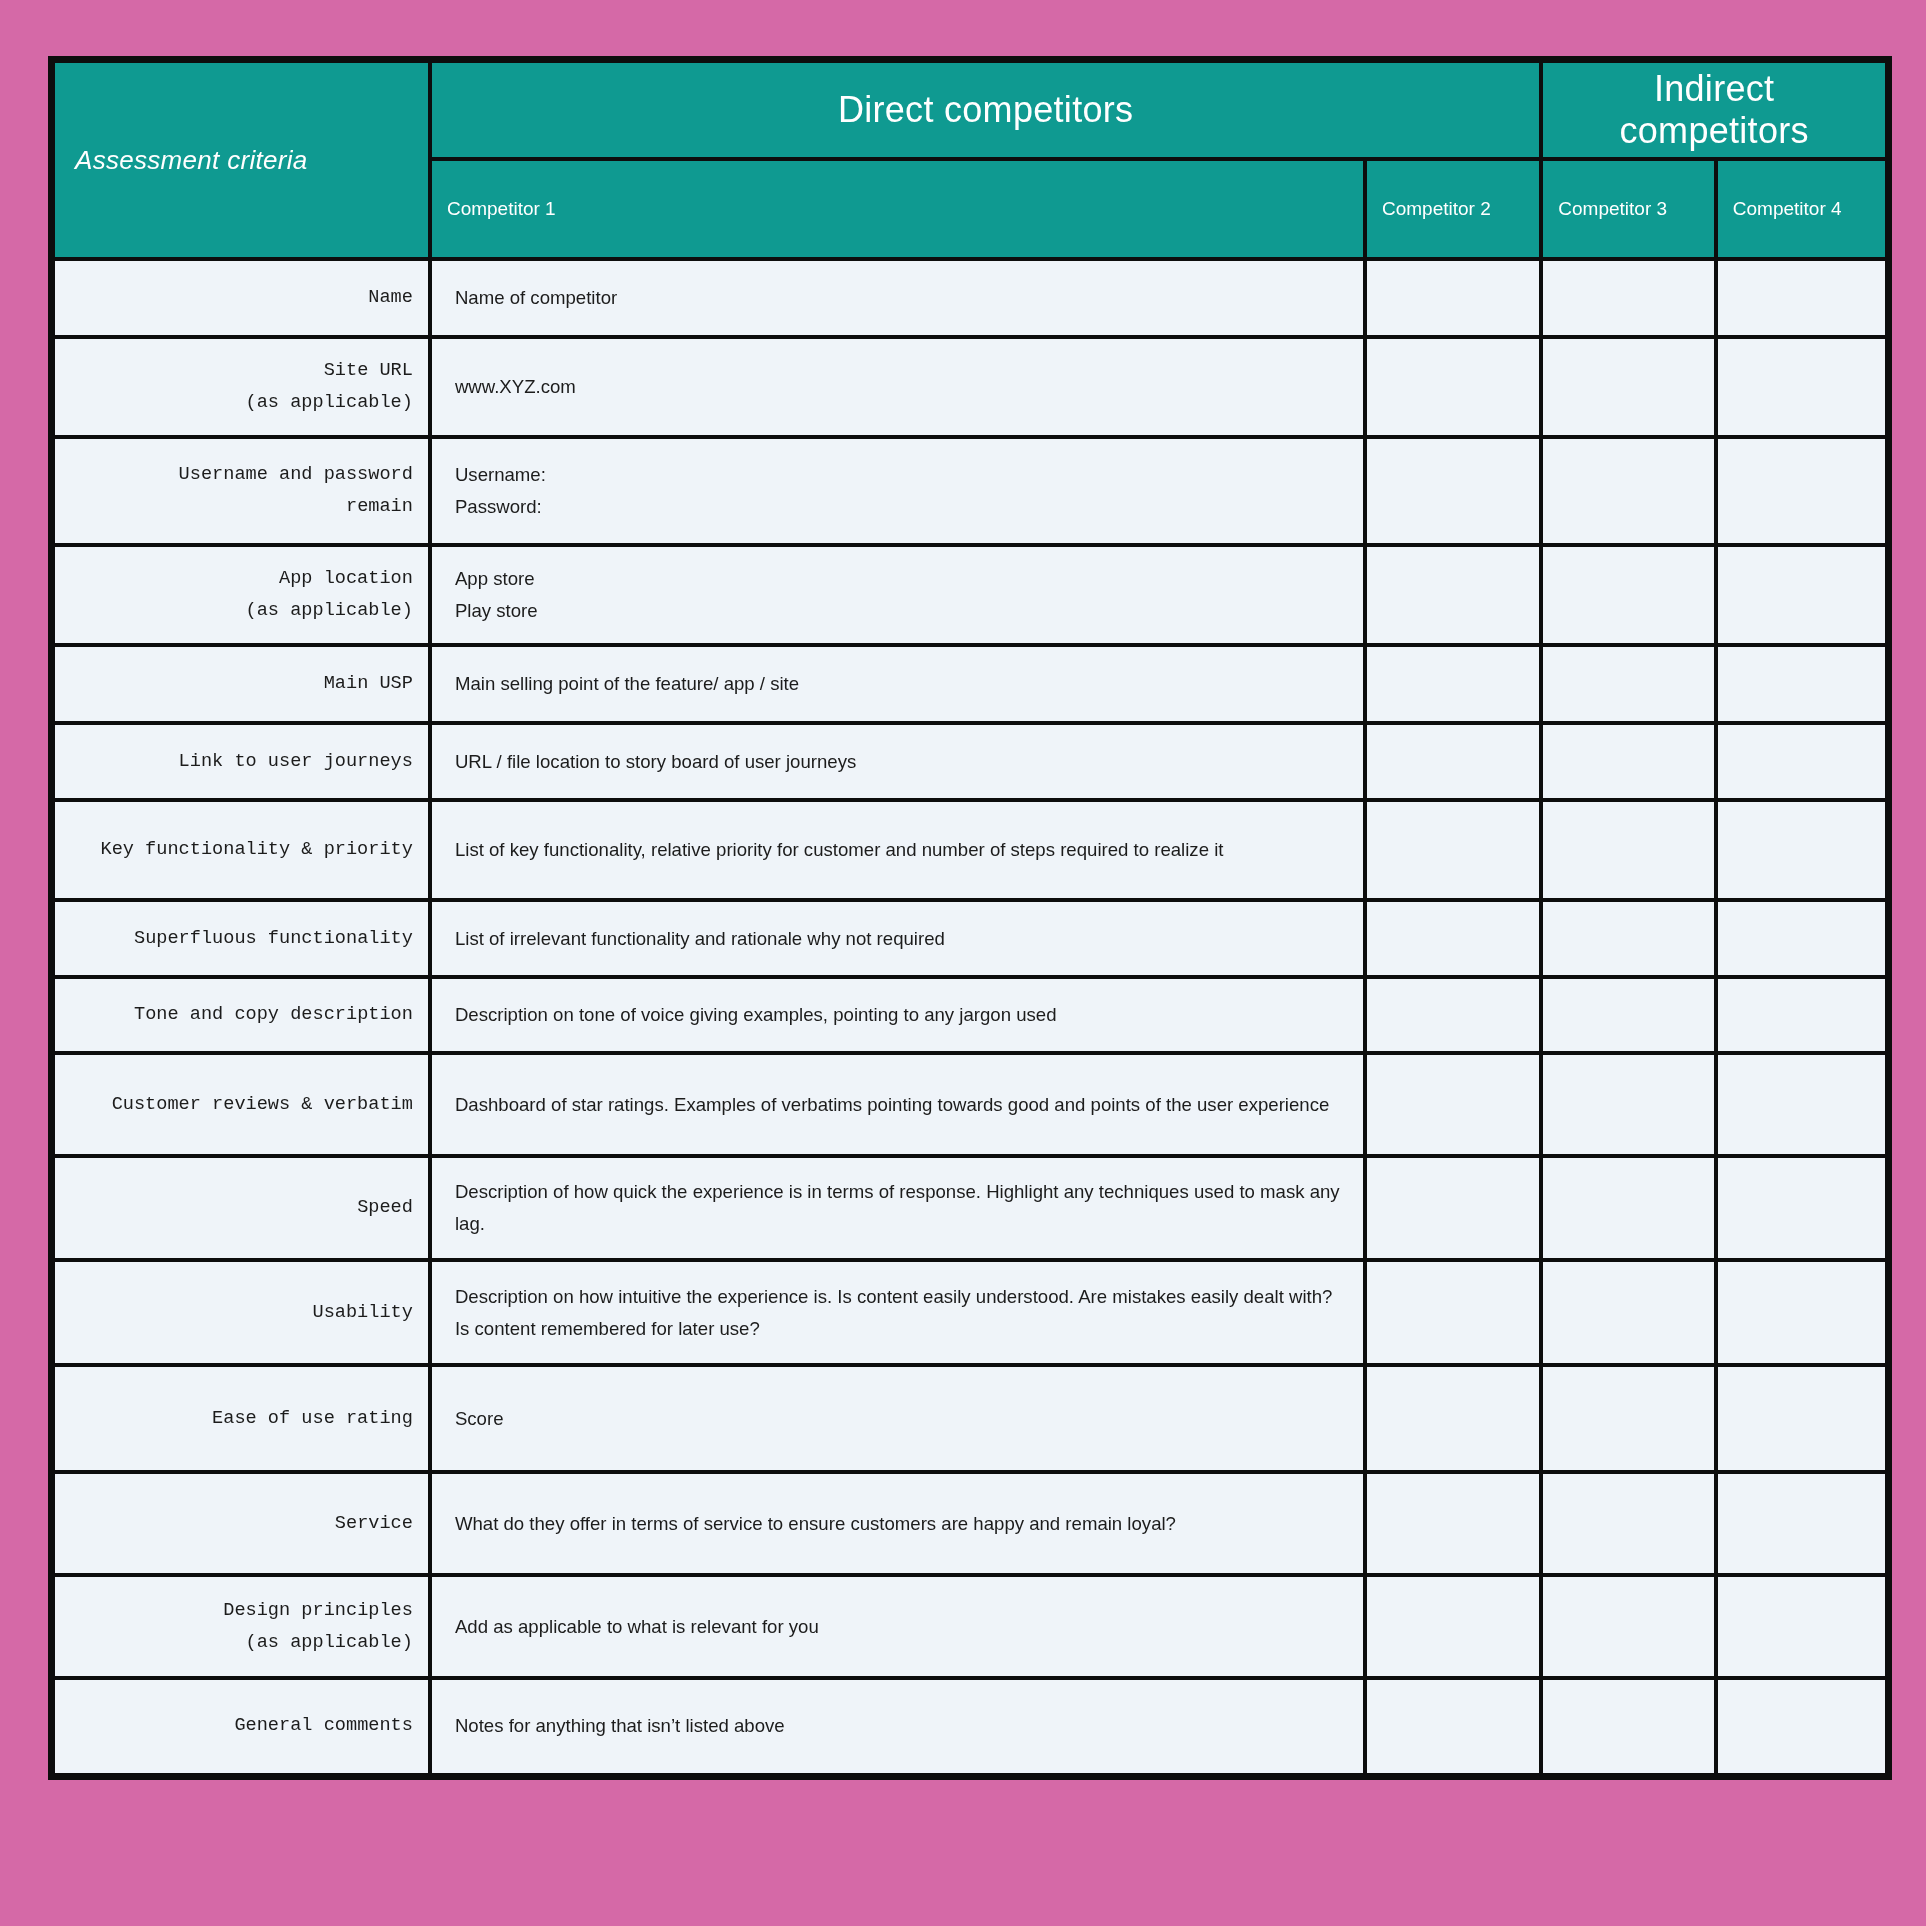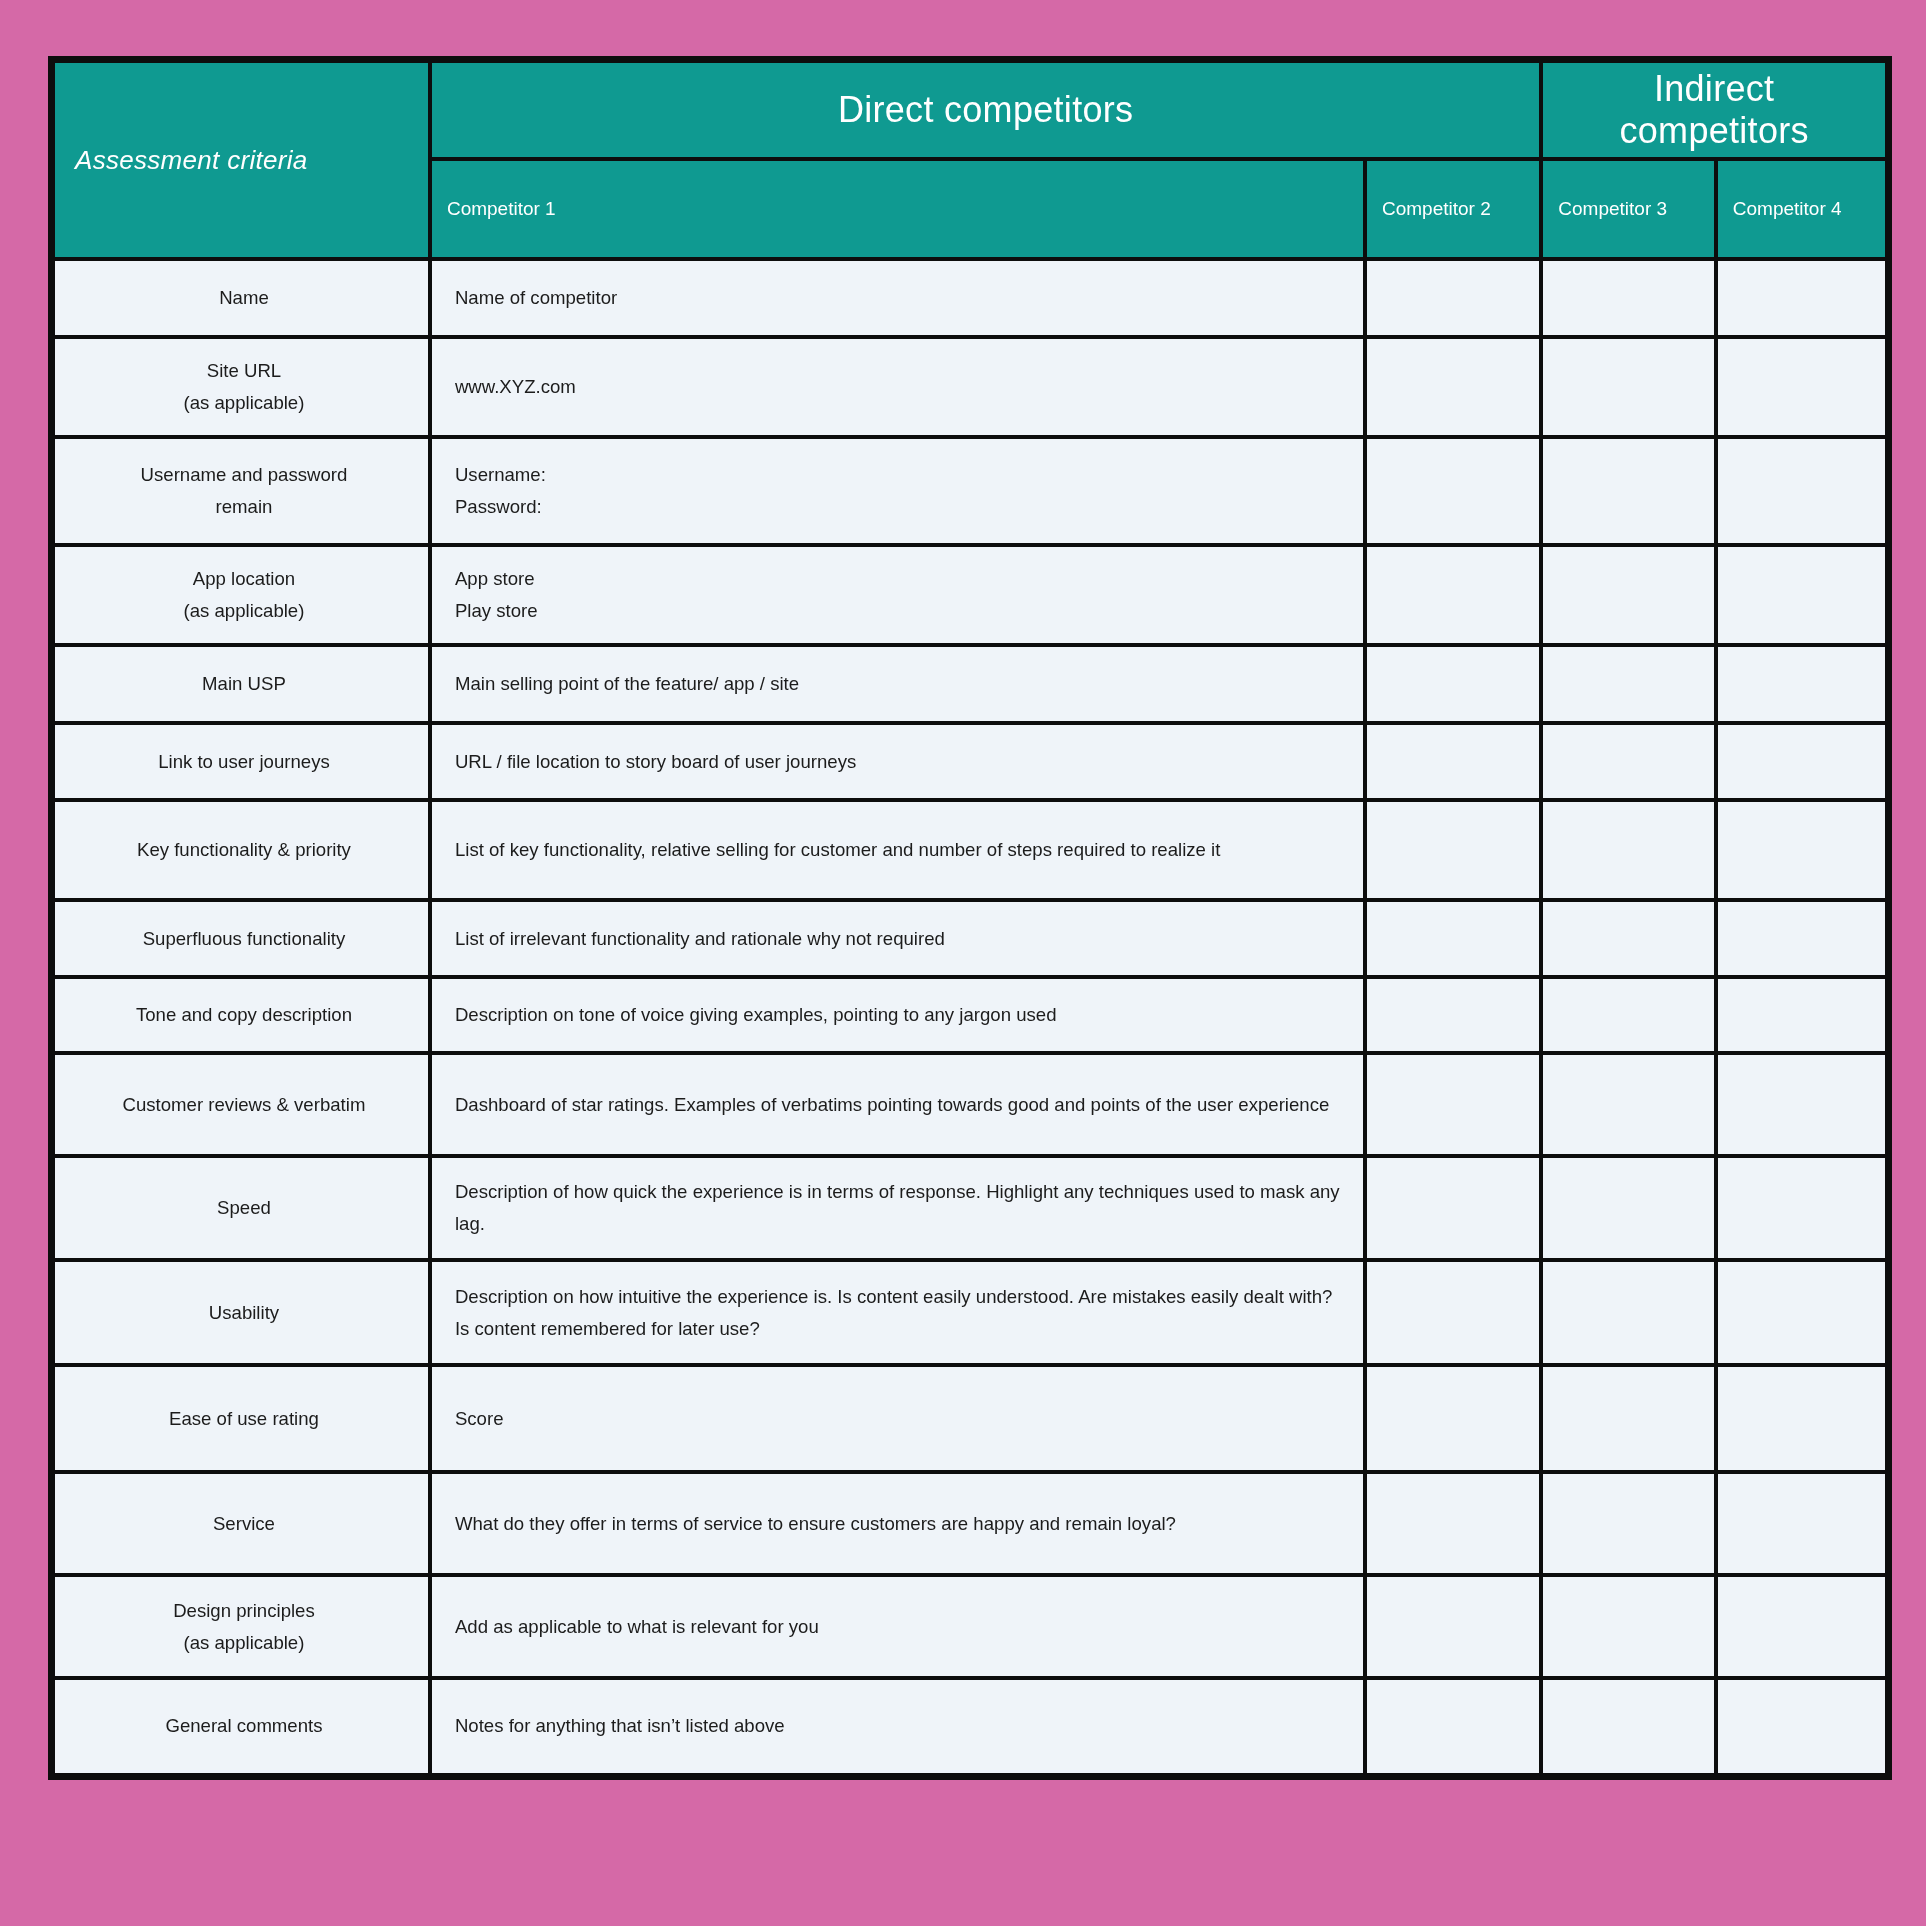--- a/index.html
+++ b/index.html
@@ -60,22 +60,23 @@
     font-size:19px;
     line-height:1.5;
   }
   tbody td{
     background:var(--cell-bg);
     font-size:18.6px;
     line-height:1.7;
     white-space:pre-line;
   }
   td.criteria-cell{
-    text-align:center;
+    text-align:right;
     padding:9px 15px 9px 20px;
+    font-family:Liberation Mono, monospace;
   }
   td.desc-cell{
     text-align:left;
     padding:9px 23px;
   }
   td.empty-cell{padding:0;}
 
   
   thead tr:nth-child(1){height:93px;}
   thead tr:nth-child(2){height:100px;}
@@ -164,21 +165,21 @@
   </tr>
         <tr>
     <td class="criteria-cell">Link to user journeys</td>
     <td class="desc-cell">URL / file location to story board of user journeys</td>
     <td class="empty-cell"></td>
     <td class="empty-cell"></td>
     <td class="empty-cell"></td>
   </tr>
         <tr>
     <td class="criteria-cell">Key functionality &amp; priority</td>
-    <td class="desc-cell">List of key functionality, relative selling for customer and number of steps required to realize it</td>
+    <td class="desc-cell">List of key functionality, relative priority for customer and number of steps required to realize it</td>
     <td class="empty-cell"></td>
     <td class="empty-cell"></td>
     <td class="empty-cell"></td>
   </tr>
         <tr>
     <td class="criteria-cell">Superfluous functionality</td>
     <td class="desc-cell">List of irrelevant functionality and rationale why not required</td>
     <td class="empty-cell"></td>
     <td class="empty-cell"></td>
     <td class="empty-cell"></td>

